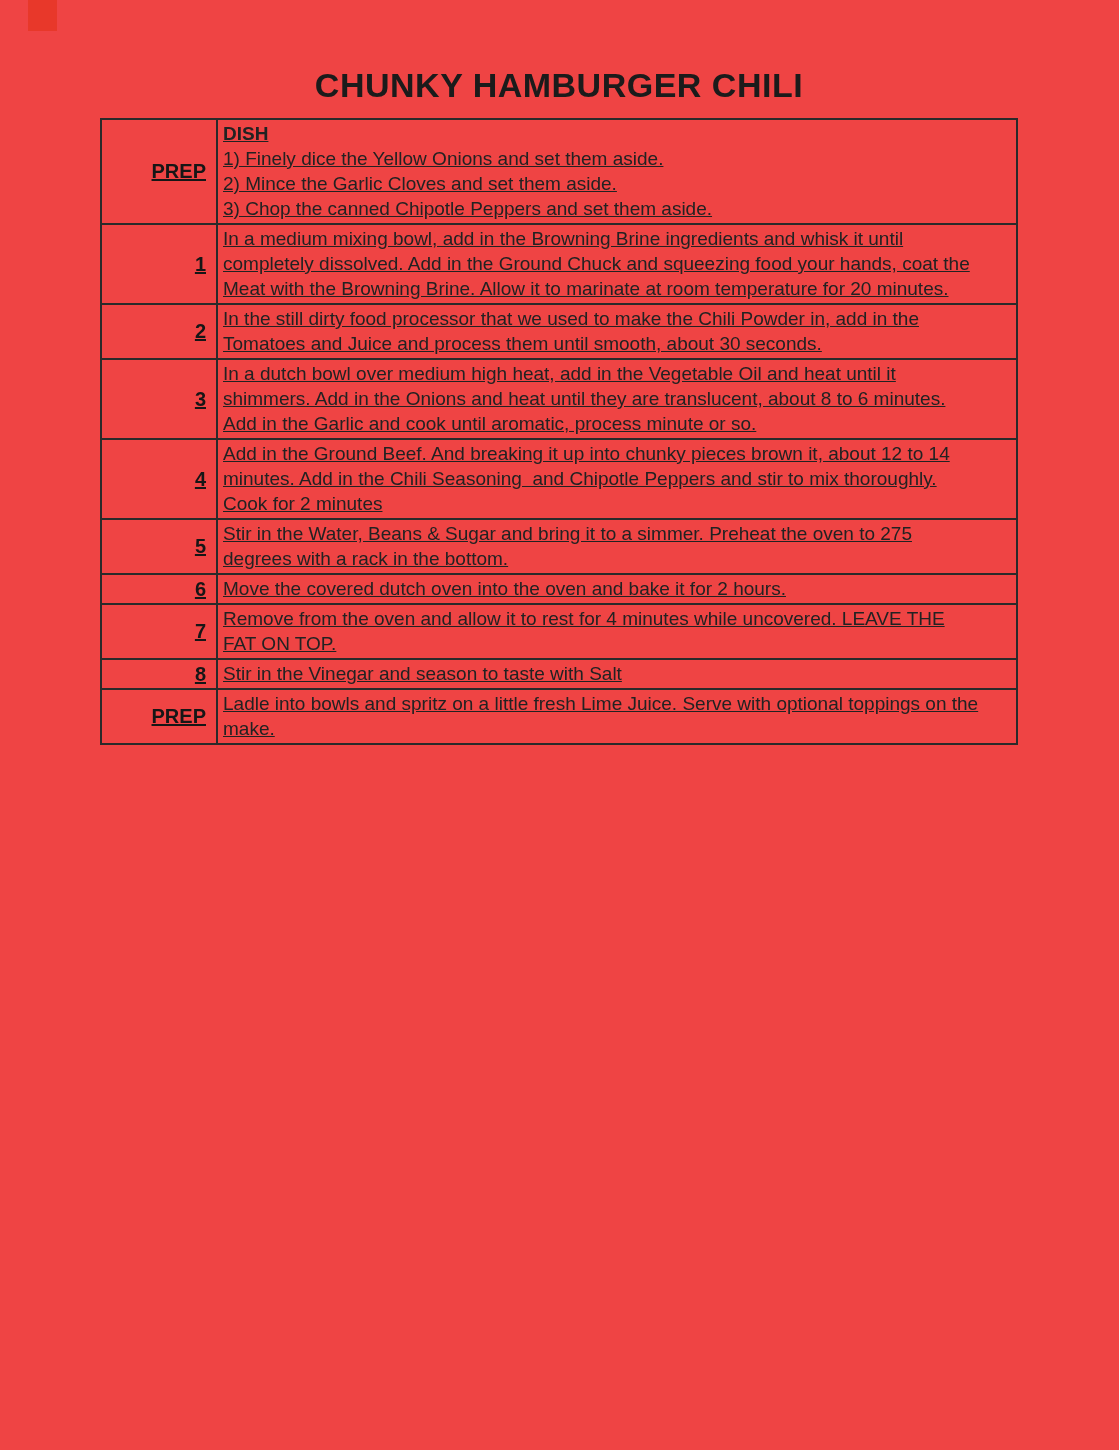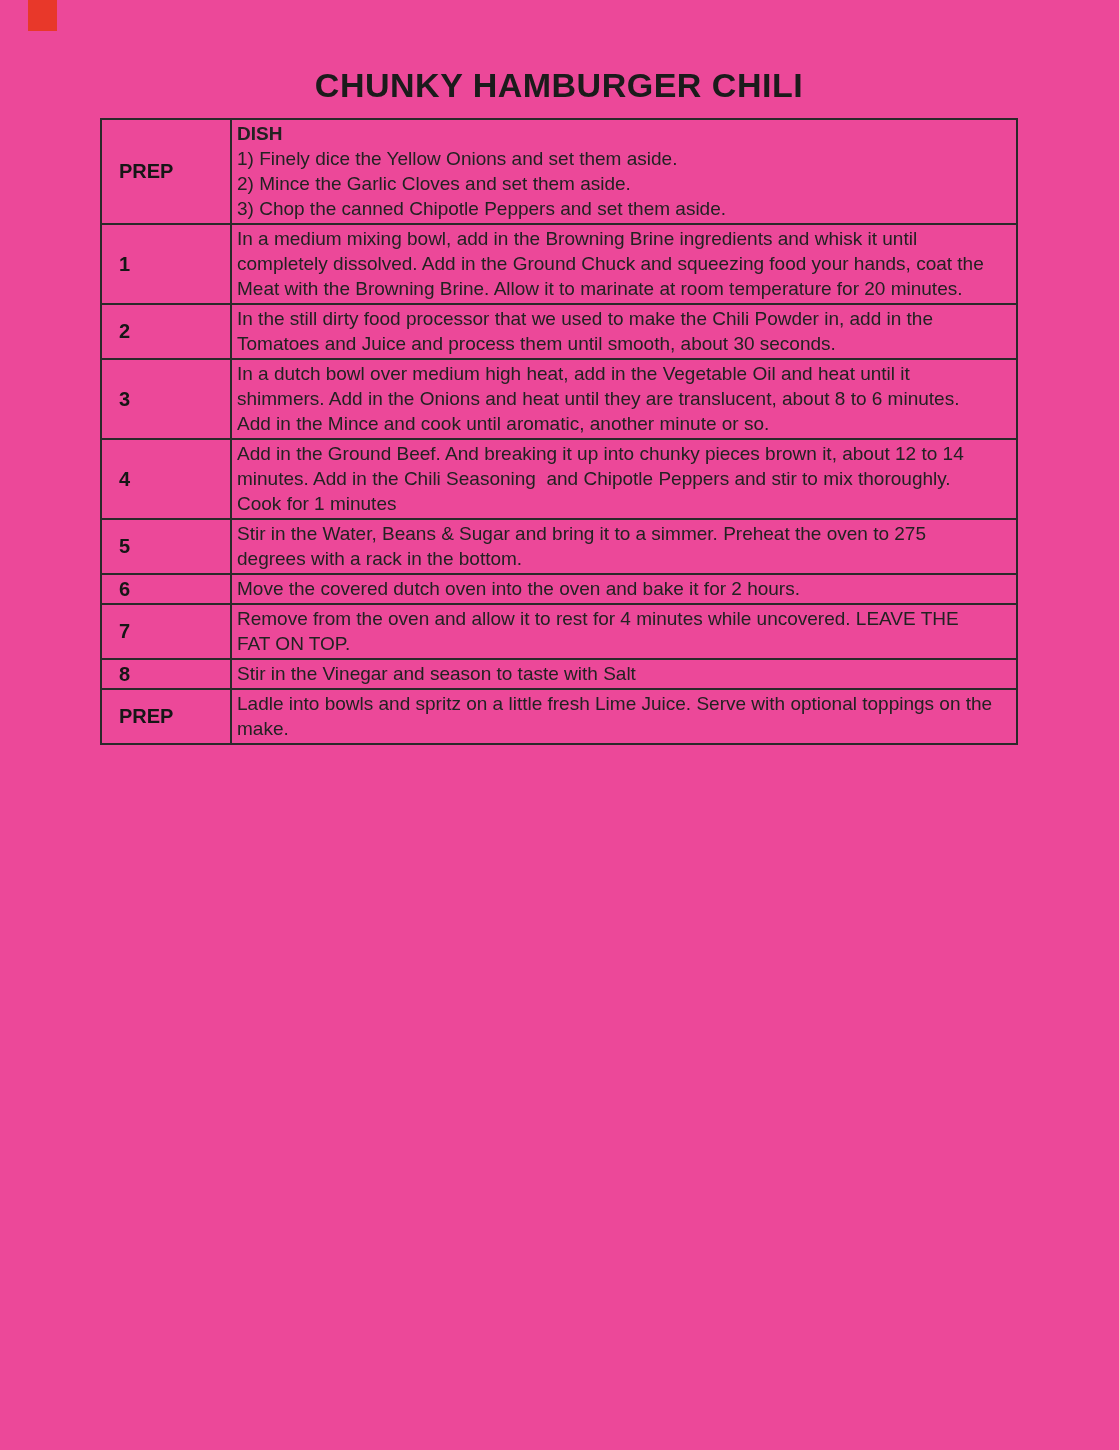--- a/index.html
+++ b/index.html
@@ -12,21 +12,21 @@
     height: 1450px;
     font-family: "Liberation Sans", "DejaVu Sans", sans-serif;
     color: #1d1d1d;
     position: relative;
     overflow: hidden;
   }
   .page {
     position: relative;
     width: 1119px;
     height: 1450px;
-    background: #ec4899;
+    background: #ef4444;
   }
   .corner-marker {
     position: absolute;
     left: 28px;
     top: 0;
     width: 29px;
     height: 31px;
   }
   .title {
     margin: 0;
@@ -40,28 +40,29 @@
     color: #1b1b1b;
   }
   table.recipe-table {
     border-collapse: collapse;
     table-layout: fixed;
     width: 918px;
     margin: 13px 0 0 100px;
   }
   table.recipe-table td {
     border: 2px solid #2a2a2a;
+    text-decoration: underline;
   }
   td.label-cell {
     width: 94px;
-    text-align: left;
+    text-align: right;
     vertical-align: middle;
     font-weight: bold;
     font-size: 20px;
-    padding: 0 17px;
+    padding: 0 10px;
     color: #161616;
   }
   td.content-cell {
     font-size: 19px;
     line-height: 25px;
     padding: 1px 4px 2px 5px;
     vertical-align: top;
     color: #222222;
   }
   td.content-cell .heading {
@@ -102,29 +103,29 @@
           <td class="content-cell">
             <div class="line">In the still dirty food processor that we used to make the Chili Powder in, add in the</div>
             <div class="line">Tomatoes and Juice and process them until smooth, about 30 seconds.</div>
           </td>
         </tr>
         <tr>
           <td class="label-cell">3</td>
           <td class="content-cell">
             <div class="line">In a dutch bowl over medium high heat, add in the Vegetable Oil and heat until it</div>
             <div class="line">shimmers. Add in the Onions and heat until they are translucent, about 8 to 6 minutes.</div>
-            <div class="line">Add in the Mince and cook until aromatic, another minute or so.</div>
+            <div class="line">Add in the Garlic and cook until aromatic, process minute or so.</div>
           </td>
         </tr>
         <tr>
           <td class="label-cell">4</td>
           <td class="content-cell">
             <div class="line">Add in the Ground Beef. And breaking it up into chunky pieces brown it, about 12 to 14</div>
             <div class="line">minutes. Add in the Chili Seasoning  and Chipotle Peppers and stir to mix thoroughly.</div>
-            <div class="line">Cook for 1 minutes</div>
+            <div class="line">Cook for 2 minutes</div>
           </td>
         </tr>
         <tr>
           <td class="label-cell">5</td>
           <td class="content-cell">
             <div class="line">Stir in the Water, Beans &amp; Sugar and bring it to a simmer. Preheat the oven to 275</div>
             <div class="line">degrees with a rack in the bottom.</div>
           </td>
         </tr>
         <tr>

